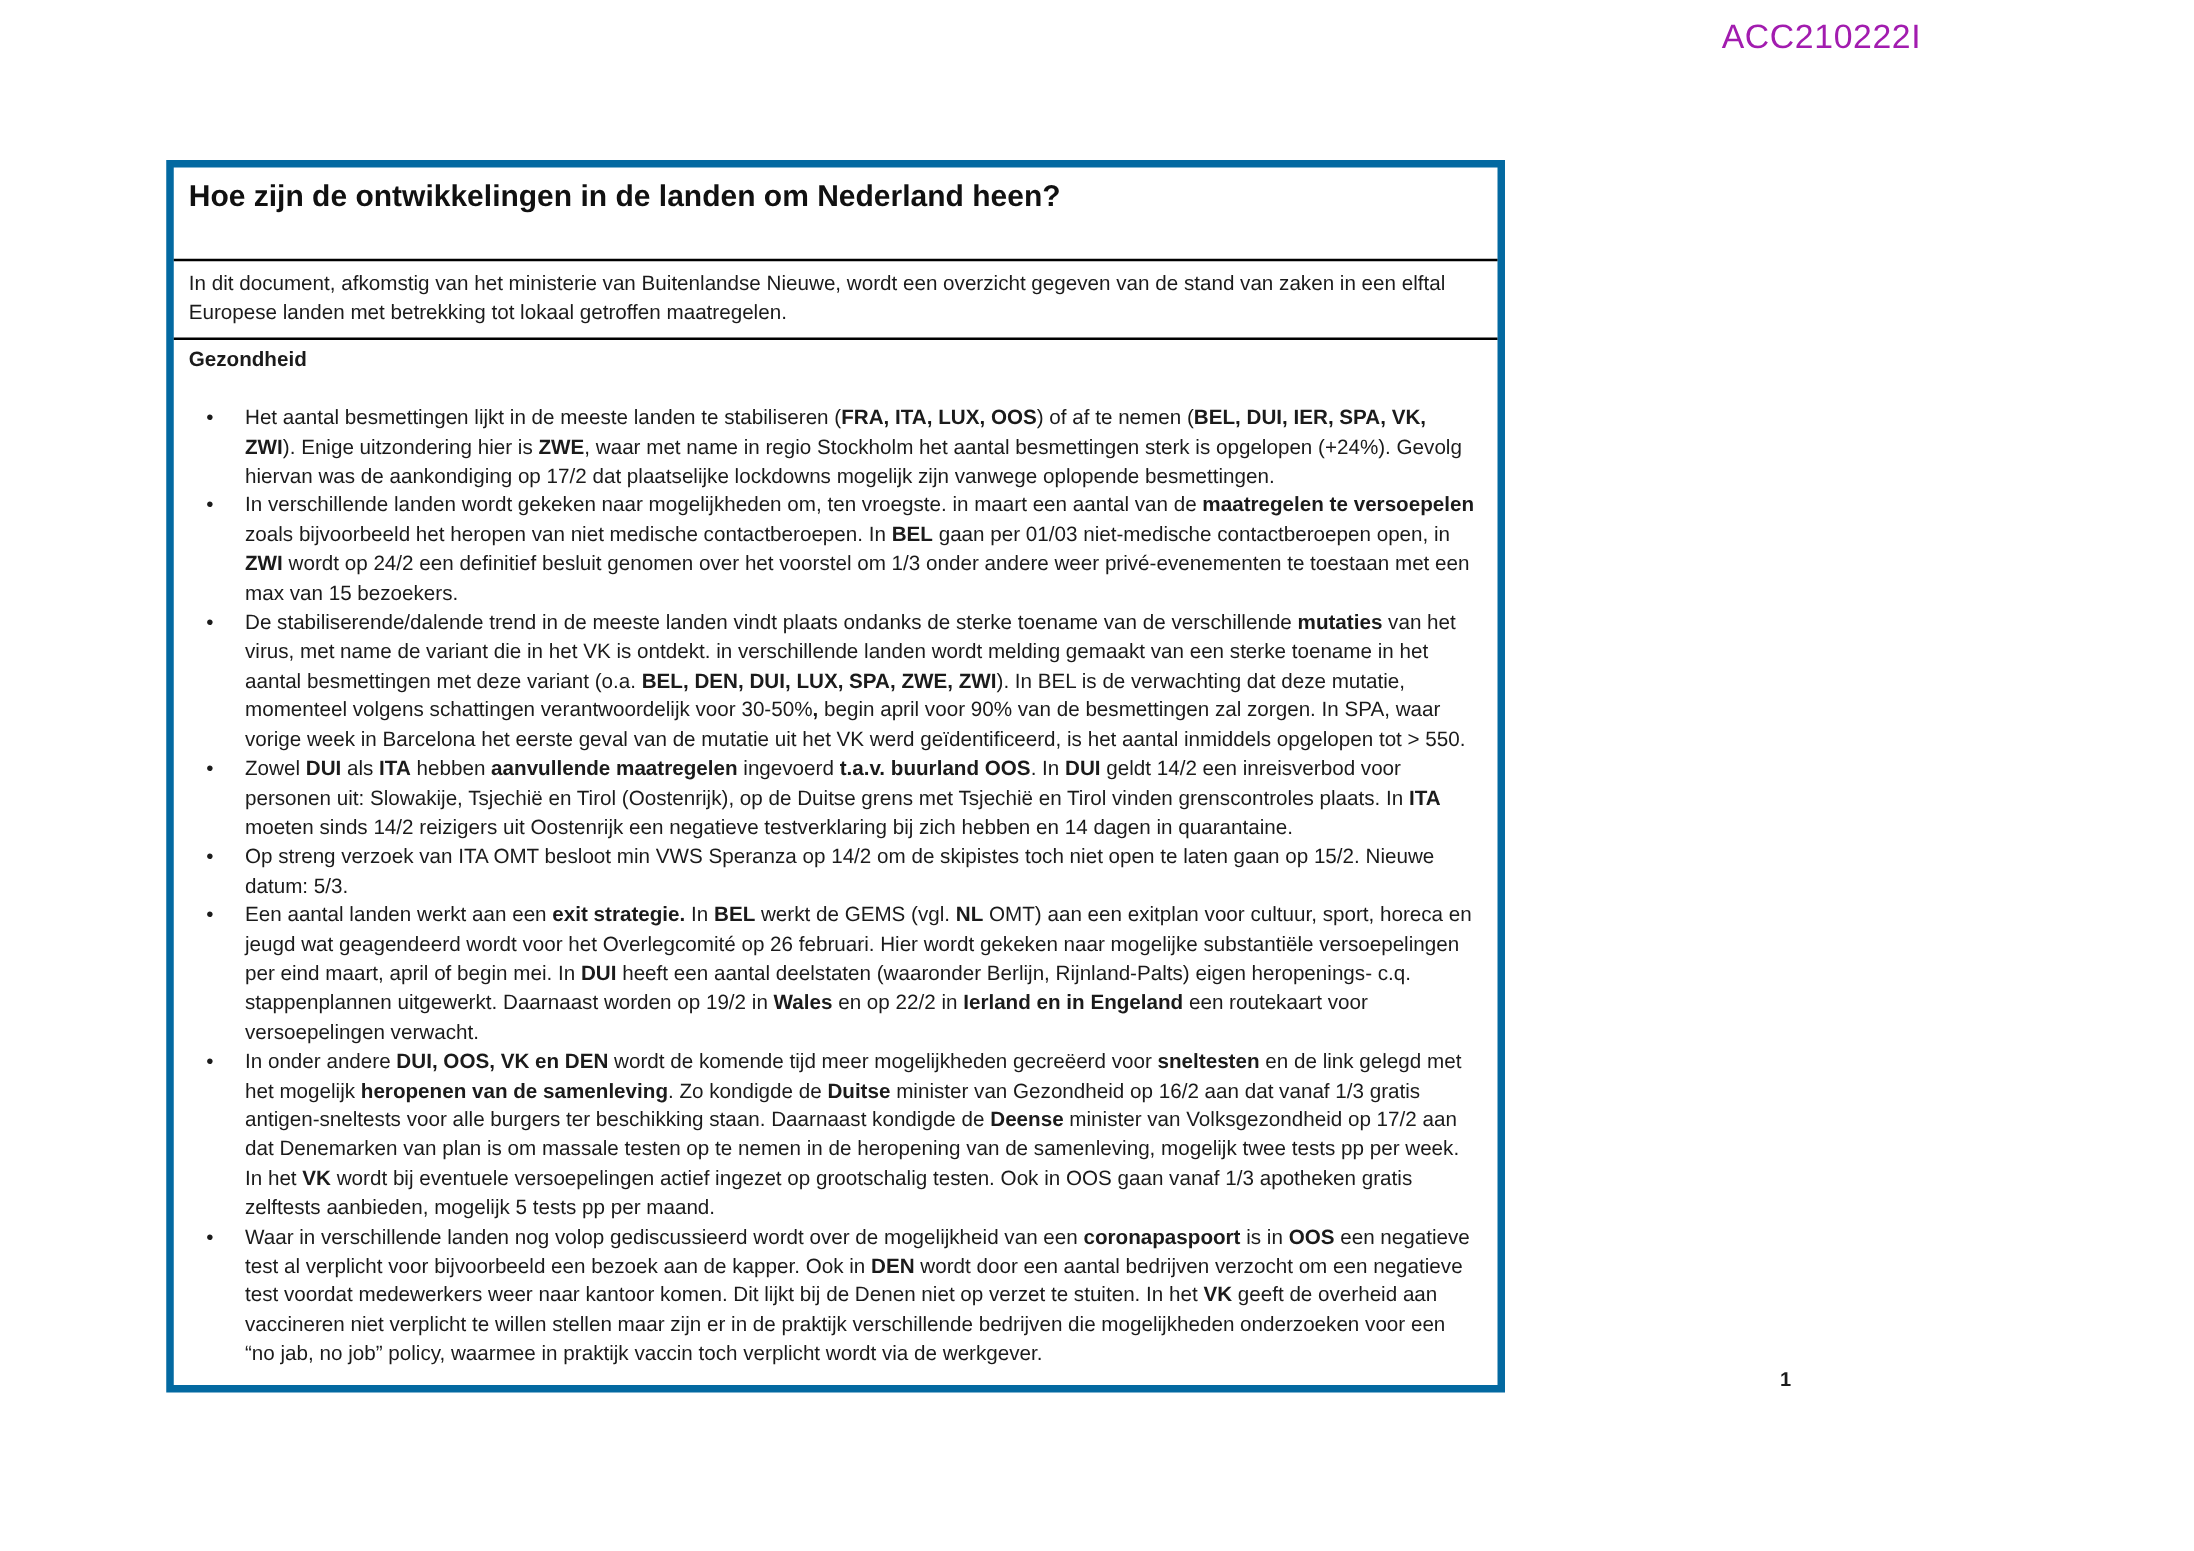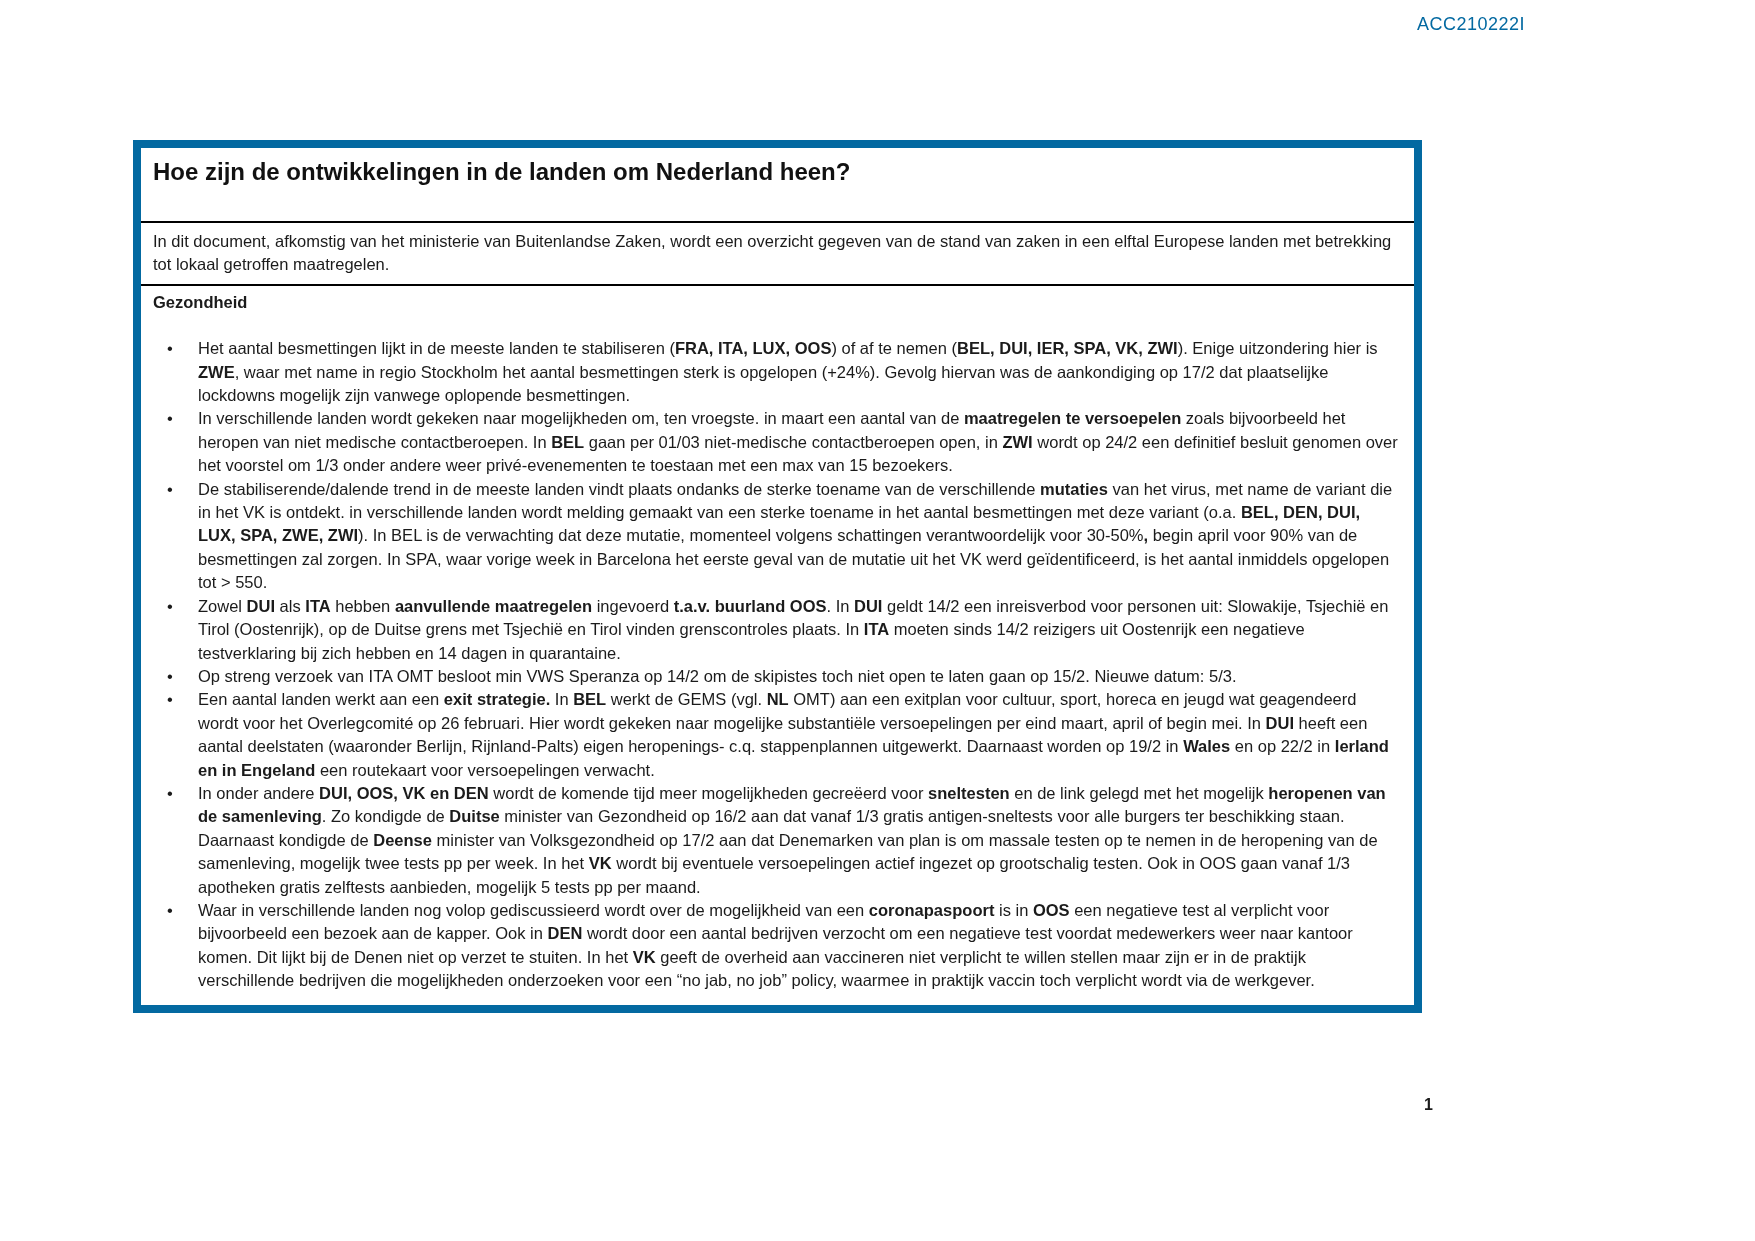--- a/index.html
+++ b/index.html
@@ -5,26 +5,26 @@
   * { margin:0; padding:0; box-sizing:border-box; }
   html,body { background:#ffffff; }
   body {
     width:1755px; height:1241px;
     position:relative;
     font-family:"Liberation Sans", sans-serif;
     color:#1b1b1b;
     overflow:hidden;
   }
   .doc-code {
-    position:absolute; top:14px; right:230px;
-    font-size:18px; letter-spacing:0.5px; color:#0369a1;
+    position:absolute; top:14px; right:218px;
+    font-size:27px; letter-spacing:0.5px; color:#a21caf;
   }
   .sheet-table {
-    position:absolute; left:133px; top:140px; width:1289px;
-    border:8px solid #0369a1;
+    position:absolute; left:133px; top:128px; width:1071px;
+    border:6px solid #0369a1;
     background:#fff;
   }
   .row-title {
     height:73px;
     padding:9px 12px 0 12px;
     font-size:24px; font-weight:bold; line-height:30px;
     color:#111;
   }
   .row-intro {
     border-top:2px solid #000;
@@ -55,21 +55,21 @@
     font-size:16px; font-weight:bold; color:#1b1b1b;
   }
 </style>
 </head>
 <body>
 
 <div class="doc-code">ACC210222I</div>
 
 <div class="sheet-table">
   <div class="row-title">Hoe zijn de ontwikkelingen in de landen om Nederland heen?</div>
-  <div class="row-intro">In dit document, afkomstig van het ministerie van Buitenlandse Zaken, wordt een overzicht gegeven van de stand van zaken in een elftal Europese landen met betrekking tot lokaal getroffen maatregelen.</div>
+  <div class="row-intro">In dit document, afkomstig van het ministerie van Buitenlandse Nieuwe, wordt een overzicht gegeven van de stand van zaken in een elftal Europese landen met betrekking tot lokaal getroffen maatregelen.</div>
   <div class="row-highlights">
     <div class="hl-heading">Gezondheid</div>
     <ul class="bullets">
         <li><span class="marker">•</span><span>Het aantal besmettingen lijkt in de meeste landen te stabiliseren (</span><b>FRA, ITA, LUX, OOS</b><span>) of af te nemen (</span><b>BEL, DUI, IER, SPA, VK, ZWI</b><span>). Enige uitzondering hier is </span><b>ZWE</b><span>, waar met name in regio Stockholm het aantal besmettingen sterk is opgelopen (+24%). Gevolg hiervan was de aankondiging op 17/2 dat plaatselijke lockdowns mogelijk zijn vanwege oplopende besmettingen.</span></li>
         <li><span class="marker">•</span><span>In verschillende landen wordt gekeken naar mogelijkheden om, ten vroegste. in maart een aantal van de </span><b>maatregelen te versoepelen</b><span> zoals bijvoorbeeld het heropen van niet medische contactberoepen. In </span><b>BEL</b><span> gaan per 01/03 niet-medische contactberoepen open, in </span><b>ZWI</b><span> wordt op 24/2 een definitief besluit genomen over het voorstel om 1/3 onder andere weer privé-evenementen te toestaan met een max van 15 bezoekers.</span></li>
         <li><span class="marker">•</span><span>De stabiliserende/dalende trend in de meeste landen vindt plaats ondanks de sterke toename van de verschillende </span><b>mutaties</b><span> van het virus, met name de variant die in het VK is ontdekt. in verschillende landen wordt melding gemaakt van een sterke toename in het aantal besmettingen met deze variant (o.a. </span><b>BEL, DEN, DUI, LUX, SPA, ZWE, ZWI</b><span>). In BEL is de verwachting dat deze mutatie, momenteel volgens schattingen verantwoordelijk voor 30-50%</span><b>,</b><span> begin april voor 90% van de besmettingen zal zorgen. In SPA, waar vorige week in Barcelona het eerste geval van de mutatie uit het VK werd geïdentificeerd, is het aantal inmiddels opgelopen tot &gt; 550.</span></li>
         <li><span class="marker">•</span><span>Zowel </span><b>DUI</b><span> als </span><b>ITA</b><span> hebben </span><b>aanvullende maatregelen</b><span> ingevoerd </span><b>t.a.v. buurland OOS</b><span>. In </span><b>DUI</b><span> geldt 14/2 een inreisverbod voor personen uit: Slowakije, Tsjechië en Tirol (Oostenrijk), op de Duitse grens met Tsjechië en Tirol vinden grenscontroles plaats. In </span><b>ITA</b><span> moeten sinds 14/2 reizigers uit Oostenrijk een negatieve testverklaring bij zich hebben en 14 dagen in quarantaine.</span></li>
         <li><span class="marker">•</span><span>Op streng verzoek van ITA OMT besloot min VWS Speranza op 14/2 om de skipistes toch niet open te laten gaan op 15/2. Nieuwe datum: 5/3.</span></li>
         <li><span class="marker">•</span><span>Een aantal landen werkt aan een </span><b>exit strategie.</b><span> In </span><b>BEL</b><span> werkt de GEMS (vgl. </span><b>NL</b><span> OMT) aan een exitplan voor cultuur, sport, horeca en jeugd wat geagendeerd wordt voor het Overlegcomité op 26 februari. Hier wordt gekeken naar mogelijke substantiële versoepelingen per eind maart, april of begin mei. In </span><b>DUI</b><span> heeft  een aantal deelstaten (waaronder Berlijn, Rijnland-Palts) eigen heropenings- c.q. stappenplannen uitgewerkt. Daarnaast worden op 19/2 in </span><b>Wales</b><span> en op 22/2 in </span><b>Ierland en in Engeland</b><span> een routekaart voor versoepelingen verwacht.</span></li>
         <li><span class="marker">•</span><span>In onder andere </span><b>DUI, OOS, VK en DEN</b><span> wordt de komende tijd meer mogelijkheden gecreëerd voor </span><b>sneltesten</b><span> en de link gelegd met het mogelijk </span><b>heropenen van de samenleving</b><span>. Zo kondigde de </span><b>Duitse</b><span> minister van Gezondheid op 16/2 aan dat vanaf 1/3 gratis antigen-sneltests voor alle burgers ter beschikking staan. Daarnaast kondigde de </span><b>Deense</b><span> minister van Volksgezondheid op 17/2 aan dat Denemarken van plan is om massale testen op te nemen in de heropening van de samenleving, mogelijk twee tests pp per week. In het </span><b>VK</b><span> wordt bij eventuele versoepelingen actief ingezet op grootschalig testen. Ook in OOS gaan vanaf 1/3 apotheken gratis zelftests aanbieden, mogelijk 5 tests pp per maand.</span></li>

